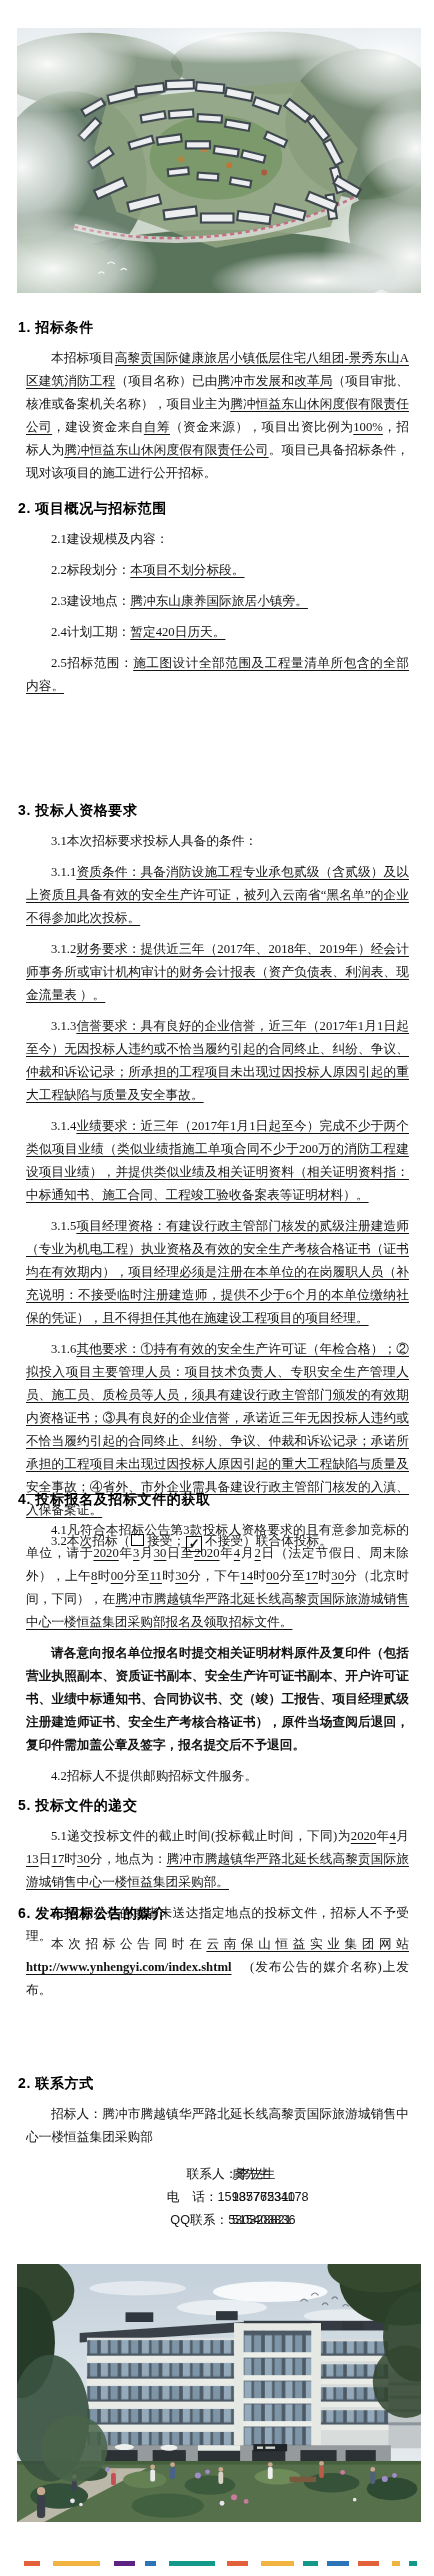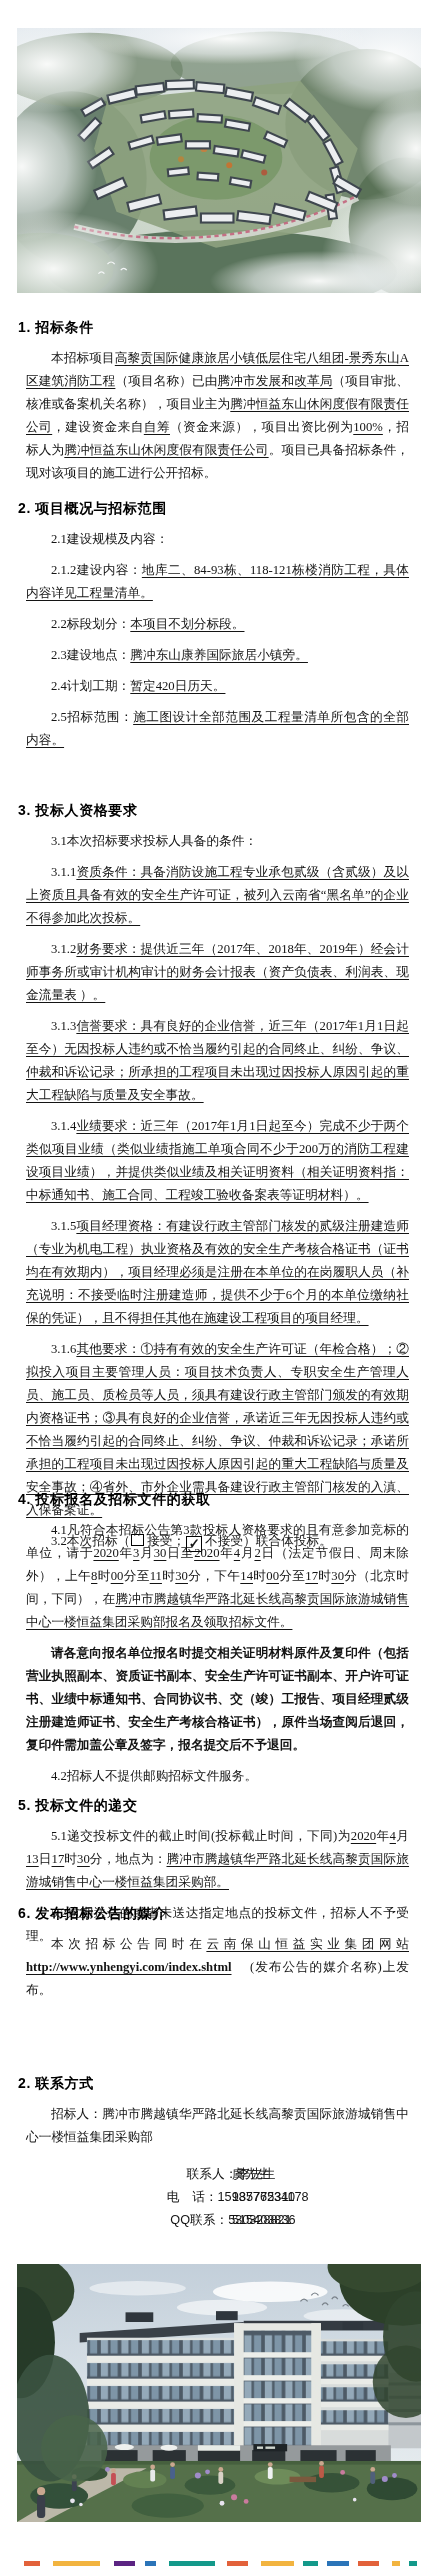--- a/index.html
+++ b/index.html
@@ -196,21 +196,20 @@
     <h2>1. 招标条件</h2>
     <div class="body">
         <p><span>本招标项目</span><span class="u">高黎贡国际健康旅居小镇低层住宅八组团-景秀东山A区建筑消防工程</span><span>（项目名称）已由</span><span class="u">腾冲市发展和改革局</span><span>（项目审批、核准或备案机关名称），项目业主为</span><span class="u">腾冲恒益东山休闲度假有限责任公司</span><span>，建设资金来自</span><span class="u">自筹</span><span>（资金来源），项目出资比例为</span><span class="u">100%</span><span>，招标人为</span><span class="u">腾冲恒益东山休闲度假有限责任公司</span><span>。项目已具备招标条件，现对该项目的施工进行公开招标。</span></p>
       </div>
   </section>
 
   <section class="sec" style="top:496px">
     <h2>2. 项目概况与招标范围</h2>
     <div class="body">
         <p><span>2.1建设规模及内容：</span></p>
-        <p><span>2.1.2建设内容：</span><span class="u">地库二、84-93栋、118-121栋楼消防工程，具体内容详见工程量清单。</span></p>
         <p><span>2.2标段划分：</span><span class="u">本项目不划分标段。</span></p>
         <p><span>2.3建设地点：</span><span class="u">腾冲东山康养国际旅居小镇旁。</span></p>
         <p><span>2.4计划工期：</span><span class="u">暂定420日历天。</span></p>
         <p><span>2.5招标范围：</span><span class="u">施工图设计全部范围及工程量清单所包含的全部内容。</span></p>
       </div>
   </section>
 
   <section class="sec" style="top:798px">
     <h2>3. 投标人资格要求</h2>
     <div class="body">

